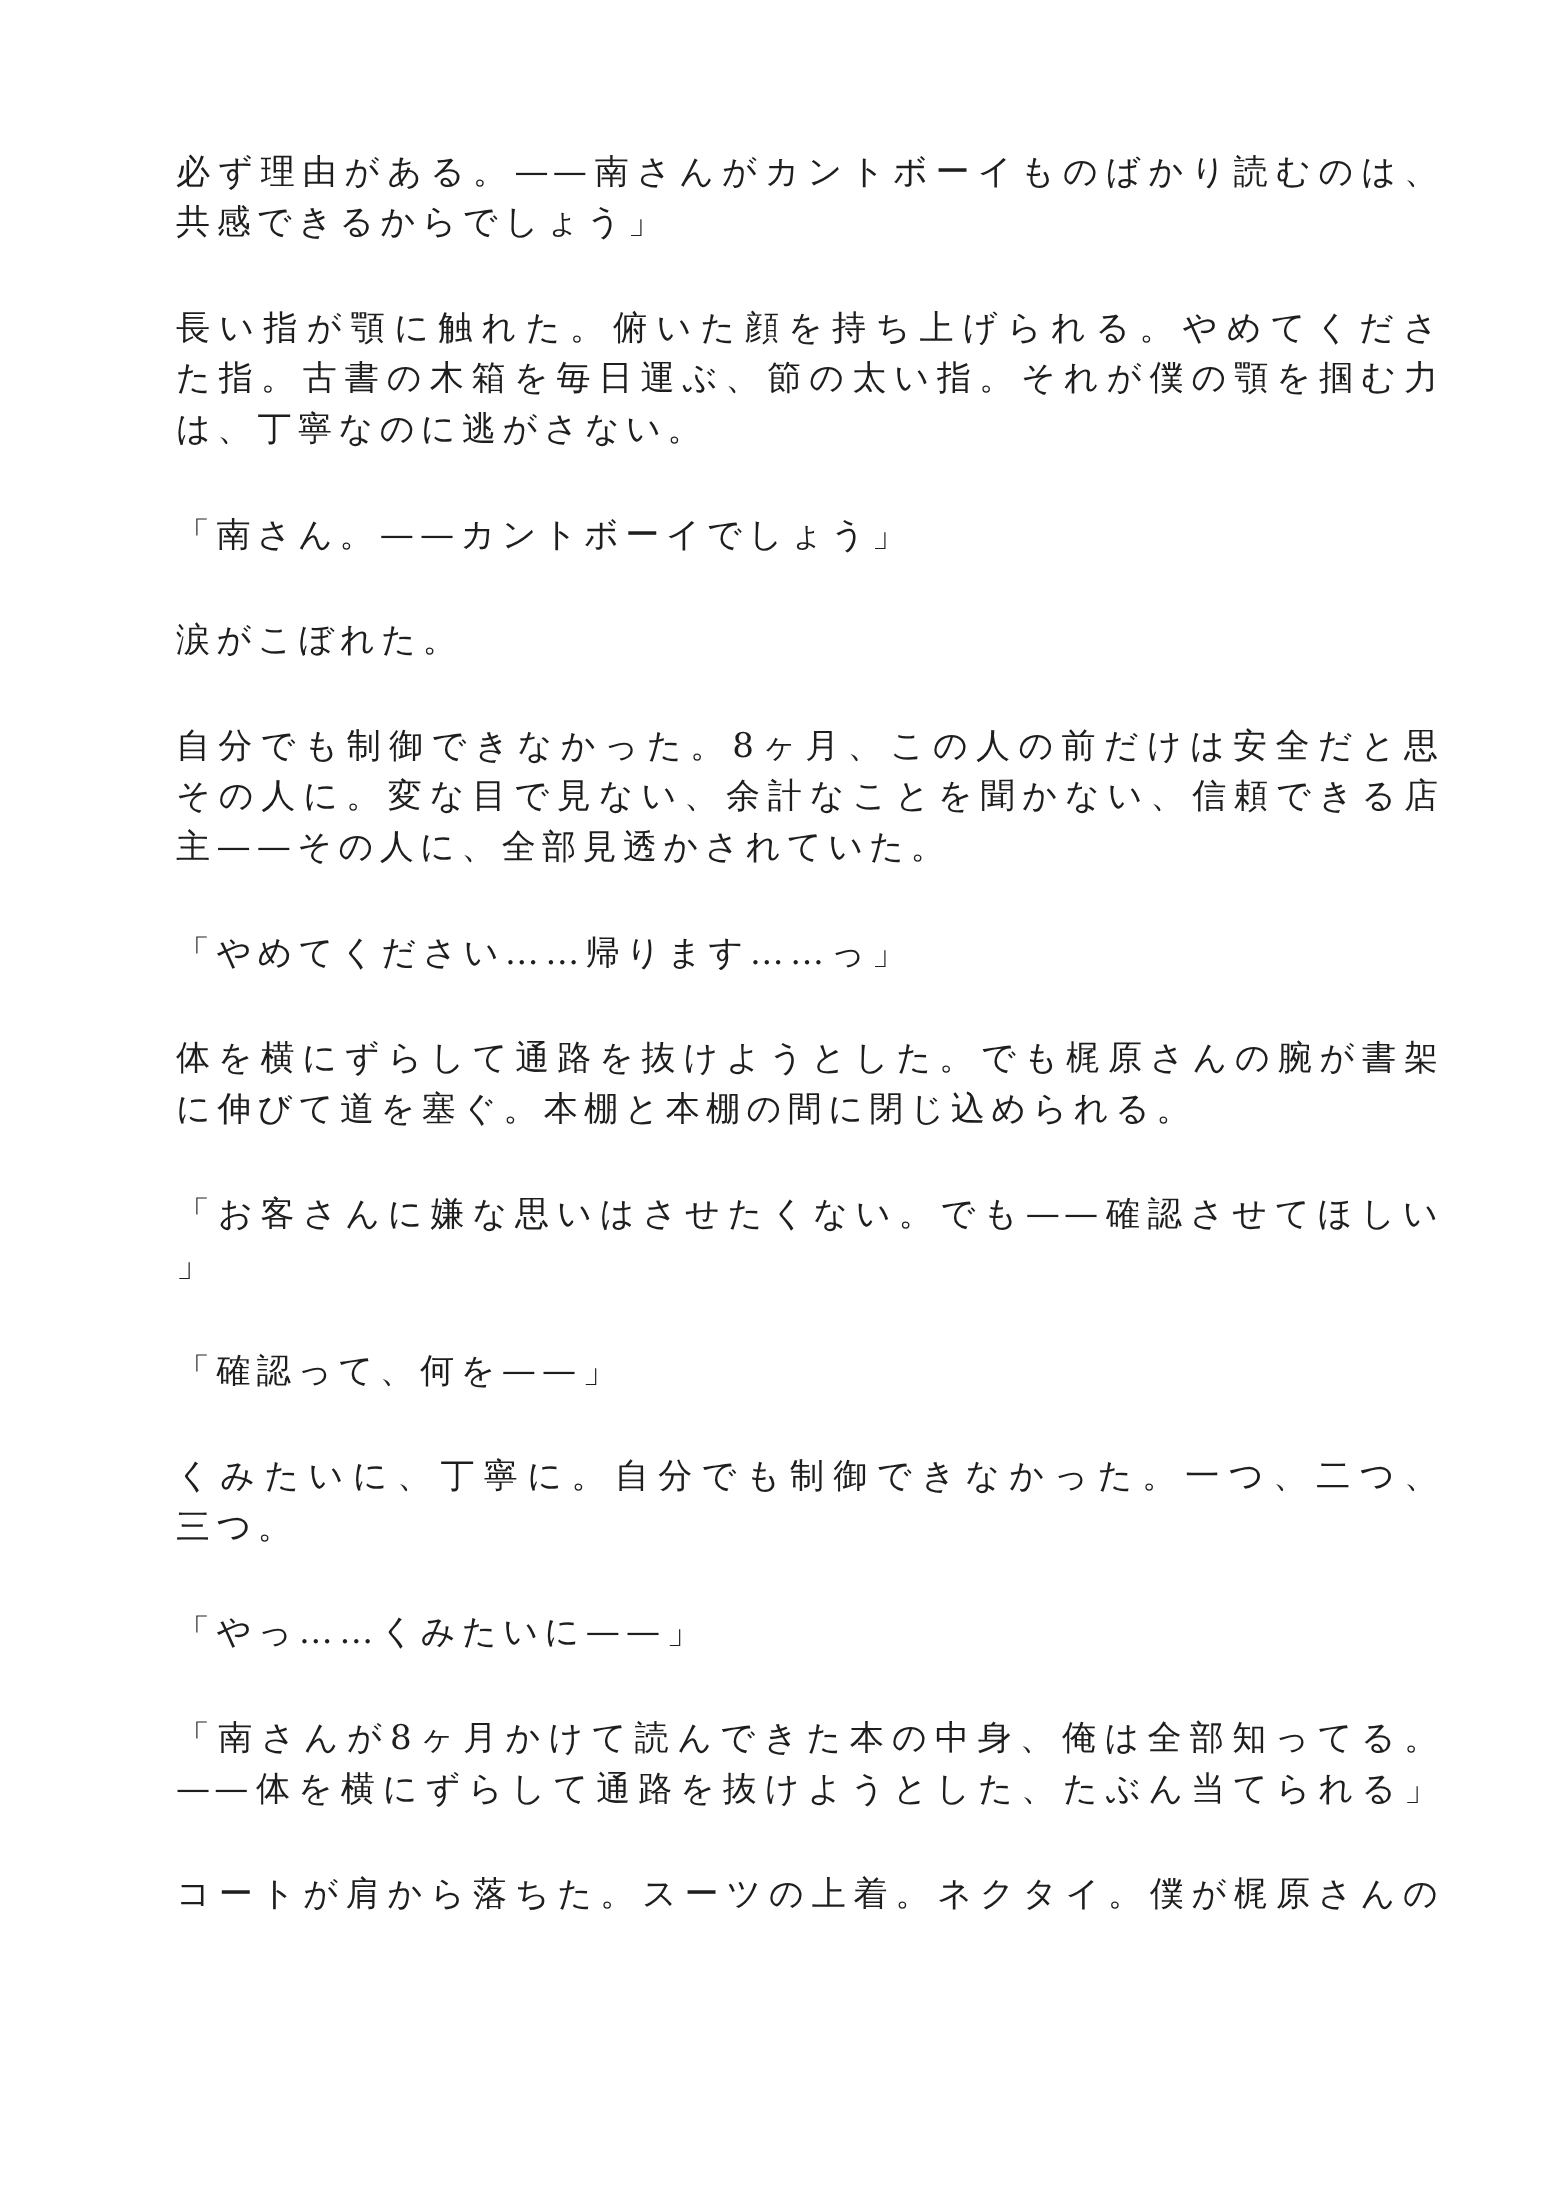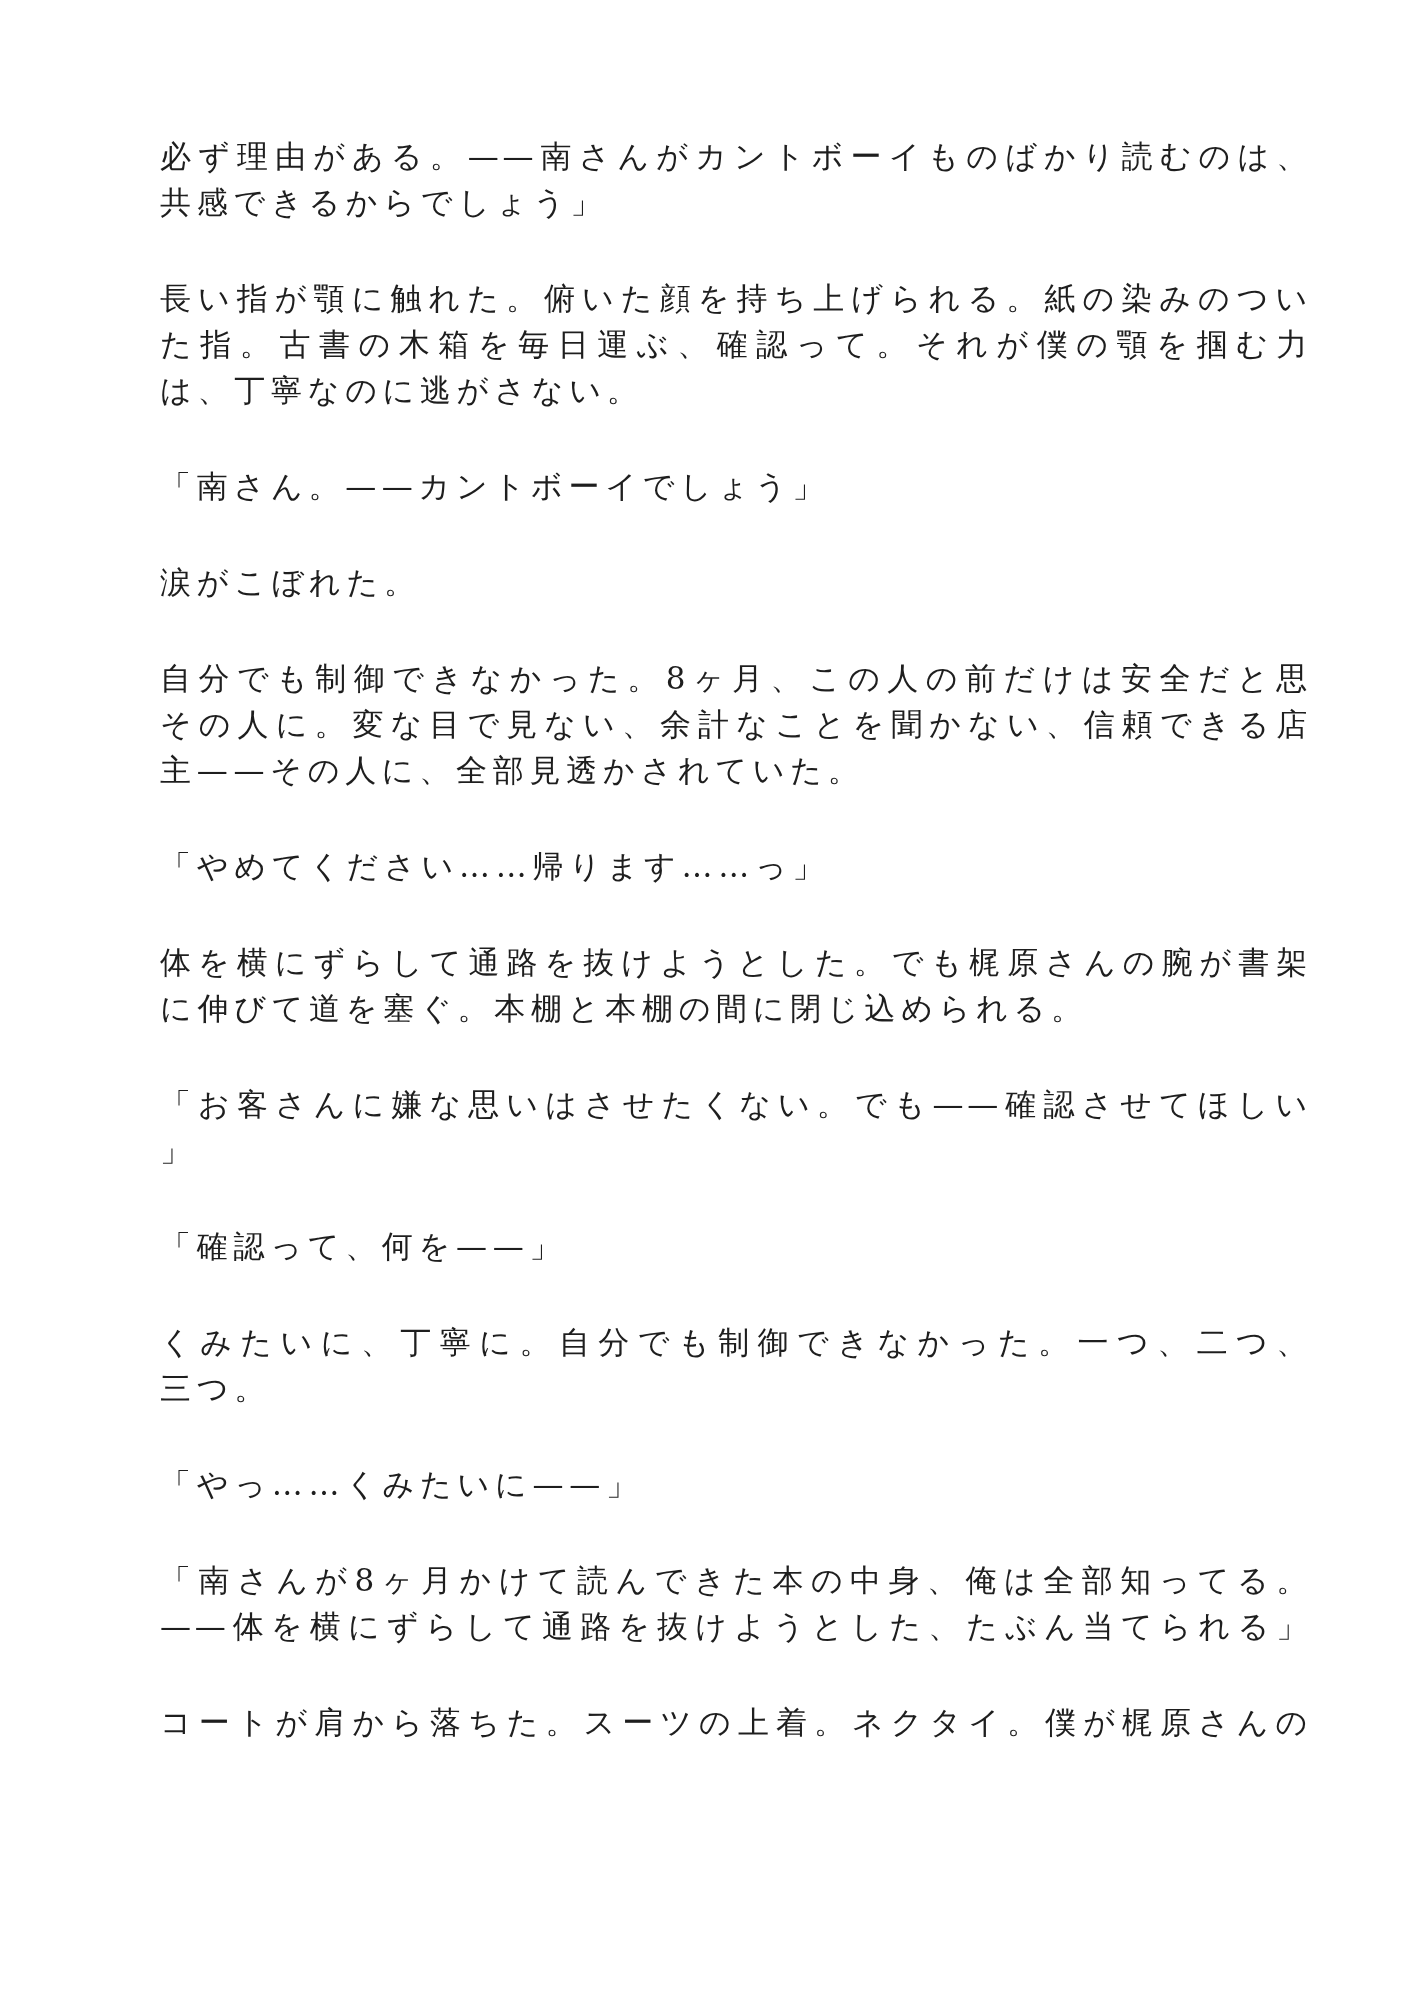--- a/index.html
+++ b/index.html
@@ -43,22 +43,22 @@
 </head>
 <body>
 
 <div id="page">
   <div id="text-block" style="color: rgb(30, 30, 30);">
       <div class="para">
         <div class="line fill">必ず理由がある。——南さんがカントボーイものばかり読むのは、</div>
         <div class="line">共感できるからでしょう」</div>
       </div>
       <div class="para">
-        <div class="line fill">長い指が顎に触れた。俯いた顔を持ち上げられる。紙の染みのつい</div>
-        <div class="line fill">た指。古書の木箱を毎日運ぶ、確認って。それが僕の顎を掴む力</div>
+        <div class="line fill">長い指が顎に触れた。俯いた顔を持ち上げられる。やめてくださ</div>
+        <div class="line fill">た指。古書の木箱を毎日運ぶ、節の太い指。それが僕の顎を掴む力</div>
         <div class="line">は、丁寧なのに逃がさない。</div>
       </div>
       <div class="para">
         <div class="line">「南さん。——カントボーイでしょう」</div>
       </div>
       <div class="para">
         <div class="line">涙がこぼれた。</div>
       </div>
       <div class="para">
         <div class="line fill">自分でも制御できなかった。8ヶ月、この人の前だけは安全だと思</div>

